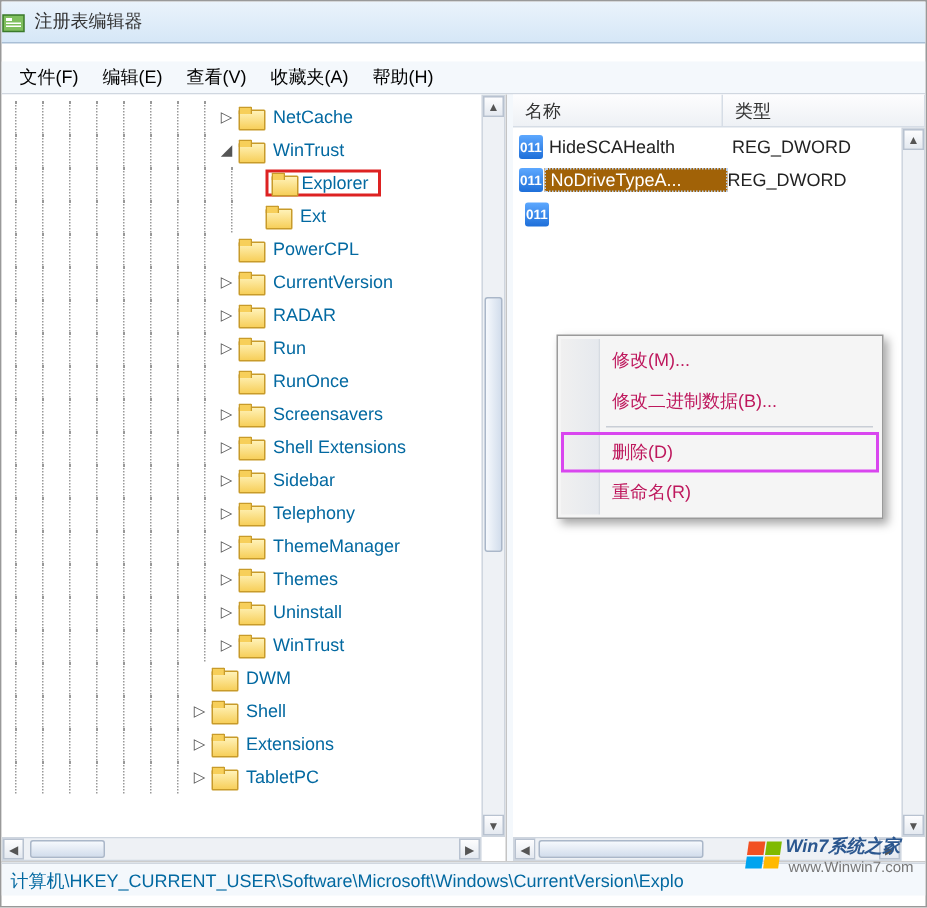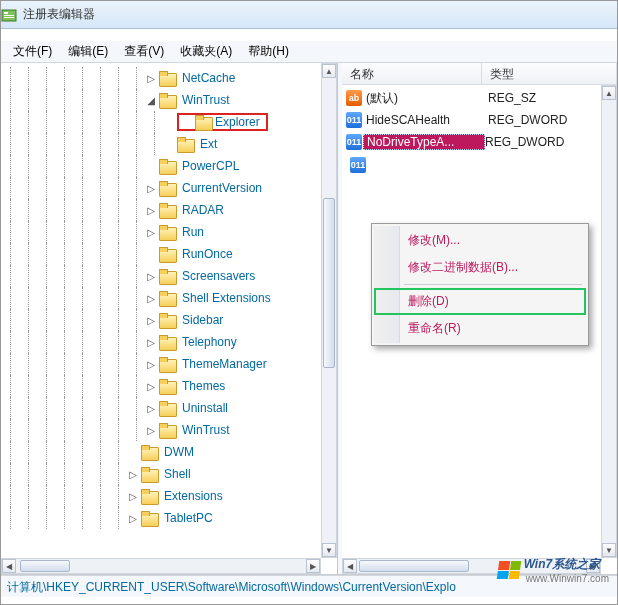--- a/index.html
+++ b/index.html
@@ -116,21 +116,21 @@
     border: 1px solid #c89b2a;
     border-bottom: none;
     border-radius: 1px 1px 0 0;
   }
   .node-label {
     color: #0369a1;
     padding: 1px 3px;
   }
   .node-label.highlighted {
     border: 2px solid #d22;
-    padding: 0 6px 0 16px;
+    padding: 0 6px 0 2px;
     display: inline-flex;
     align-items: center;
   }
   .hscroll, .vscroll {
     position: absolute;
     background: #eef1f5;
     border: 1px solid #cfd6df;
   }
   .hscroll { left: 0; right: 16px; bottom: 0; height: 16px; display:flex; align-items:center; }
   .vscroll { top: 0; bottom: 16px; right: 0; width: 16px; display:flex; flex-direction:column; align-items:center; }
@@ -180,21 +180,21 @@
     font-weight: bold;
     display: inline-flex;
     align-items: center; justify-content: center;
     color: #fff;
   }
   .val-icon.str { background: linear-gradient(#ff9a4a,#e65c00); }
   .val-icon.dword { background: linear-gradient(#5da8ff,#1e6fd9); }
   .cell-name { width: 122px; color:#222; overflow:hidden; text-overflow:ellipsis; white-space:nowrap; }
   .cell-type { color:#222; }
   .list-row.selected .cell-name {
-    background: #be185d;
+    background: #a16207;
     color: #fff;
     padding: 0 3px;
     margin-left: -3px;
     border: 1px dotted #bcd3f3;
   }
   .extra-icon {
     width: 16px; height: 16px;
     margin: 2px 0 0 4px;
     border-radius: 2px;
     background: linear-gradient(#5da8ff,#1e6fd9);
@@ -218,21 +218,21 @@
     background: linear-gradient(to right,#f0f0f0,#e6e9ee);
     border-right:1px solid #d6dbe2;
   }
   .cm-item {
     position: relative;
     padding: 5px 10px 5px 34px;
     color: #be185d;
     cursor: default;
   }
   .cm-item.highlight {
-    border: 2px solid #22c55e;
+    border: 2px solid #d946ef;
     padding: 3px 12px 3px 32px;
   }
   .cm-sep {
     height: 1px;
     margin: 3px 4px 3px 30px;
     background: #c9ced6;
   }
 
   .statusbar {
     height: 22px;
@@ -635,25 +635,20 @@
   </div>
 
   <div class="splitter"></div>
 
   <div class="list-pane">
     <div class="list-header">
       <div class="col col-name">名称</div>
       <div class="col col-type">类型</div>
     </div>
     <div class="list-body" id="list-body">
-        <div class="list-row">
-          <span class="val-icon str">ab</span>
-          <span class="cell-name">(默认)</span>
-          <span class="cell-type">REG_SZ</span>
-        </div>
         <div class="list-row">
           <span class="val-icon dword">011</span>
           <span class="cell-name">HideSCAHealth</span>
           <span class="cell-type">REG_DWORD</span>
         </div>
         <div class="list-row selected">
           <span class="val-icon dword">011</span>
           <span class="cell-name">NoDriveTypeA...</span>
           <span class="cell-type">REG_DWORD</span>
         </div>

